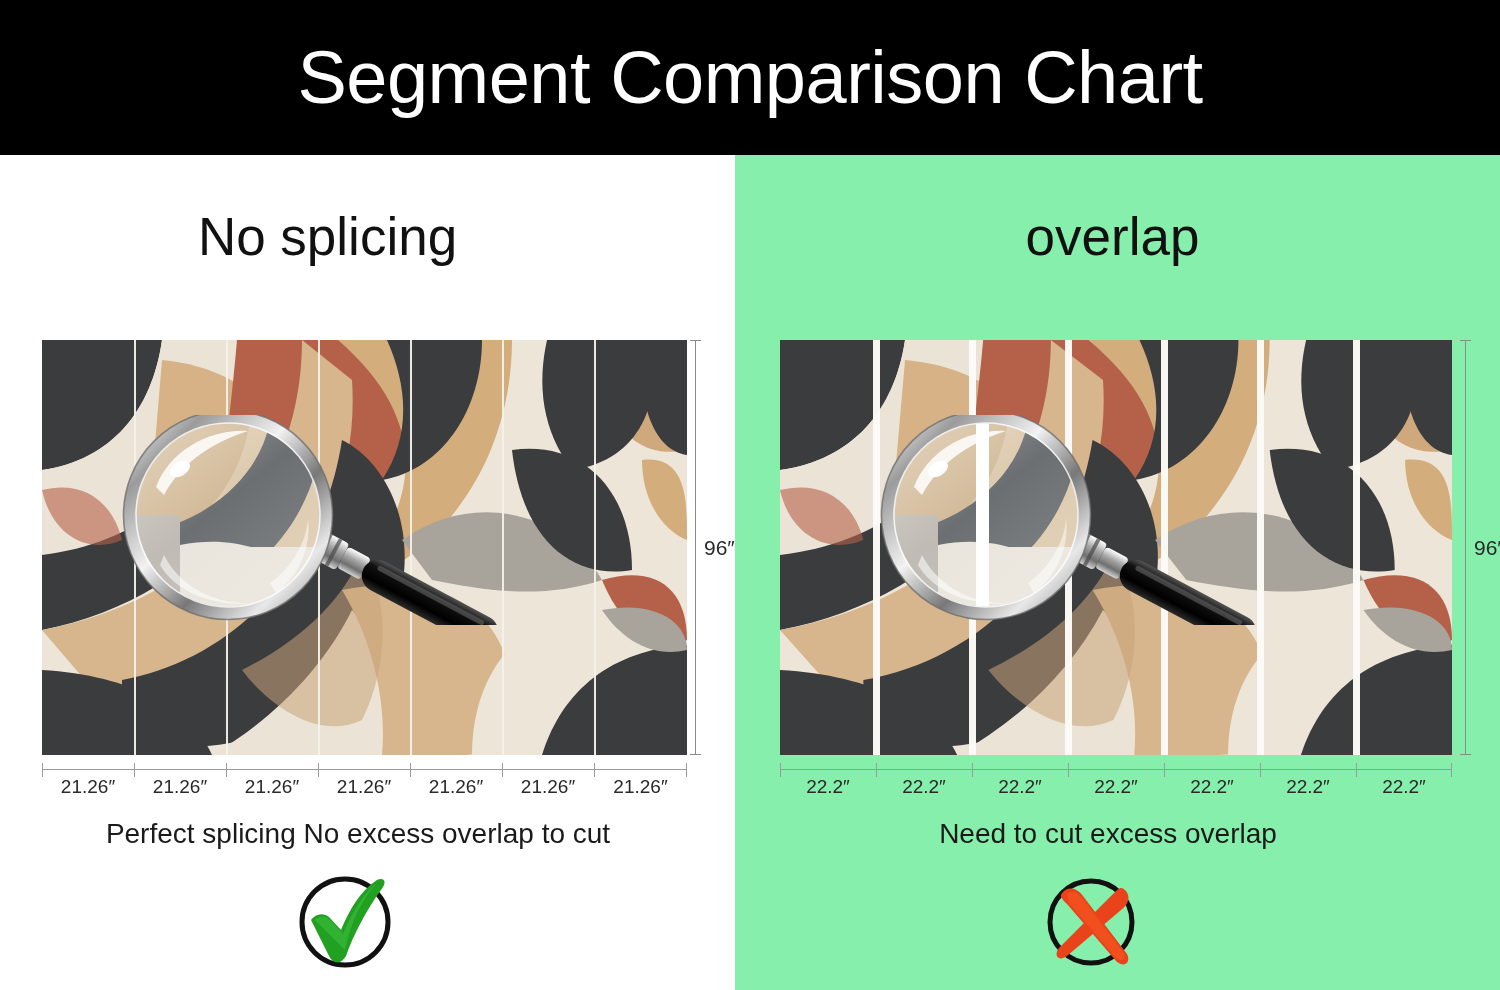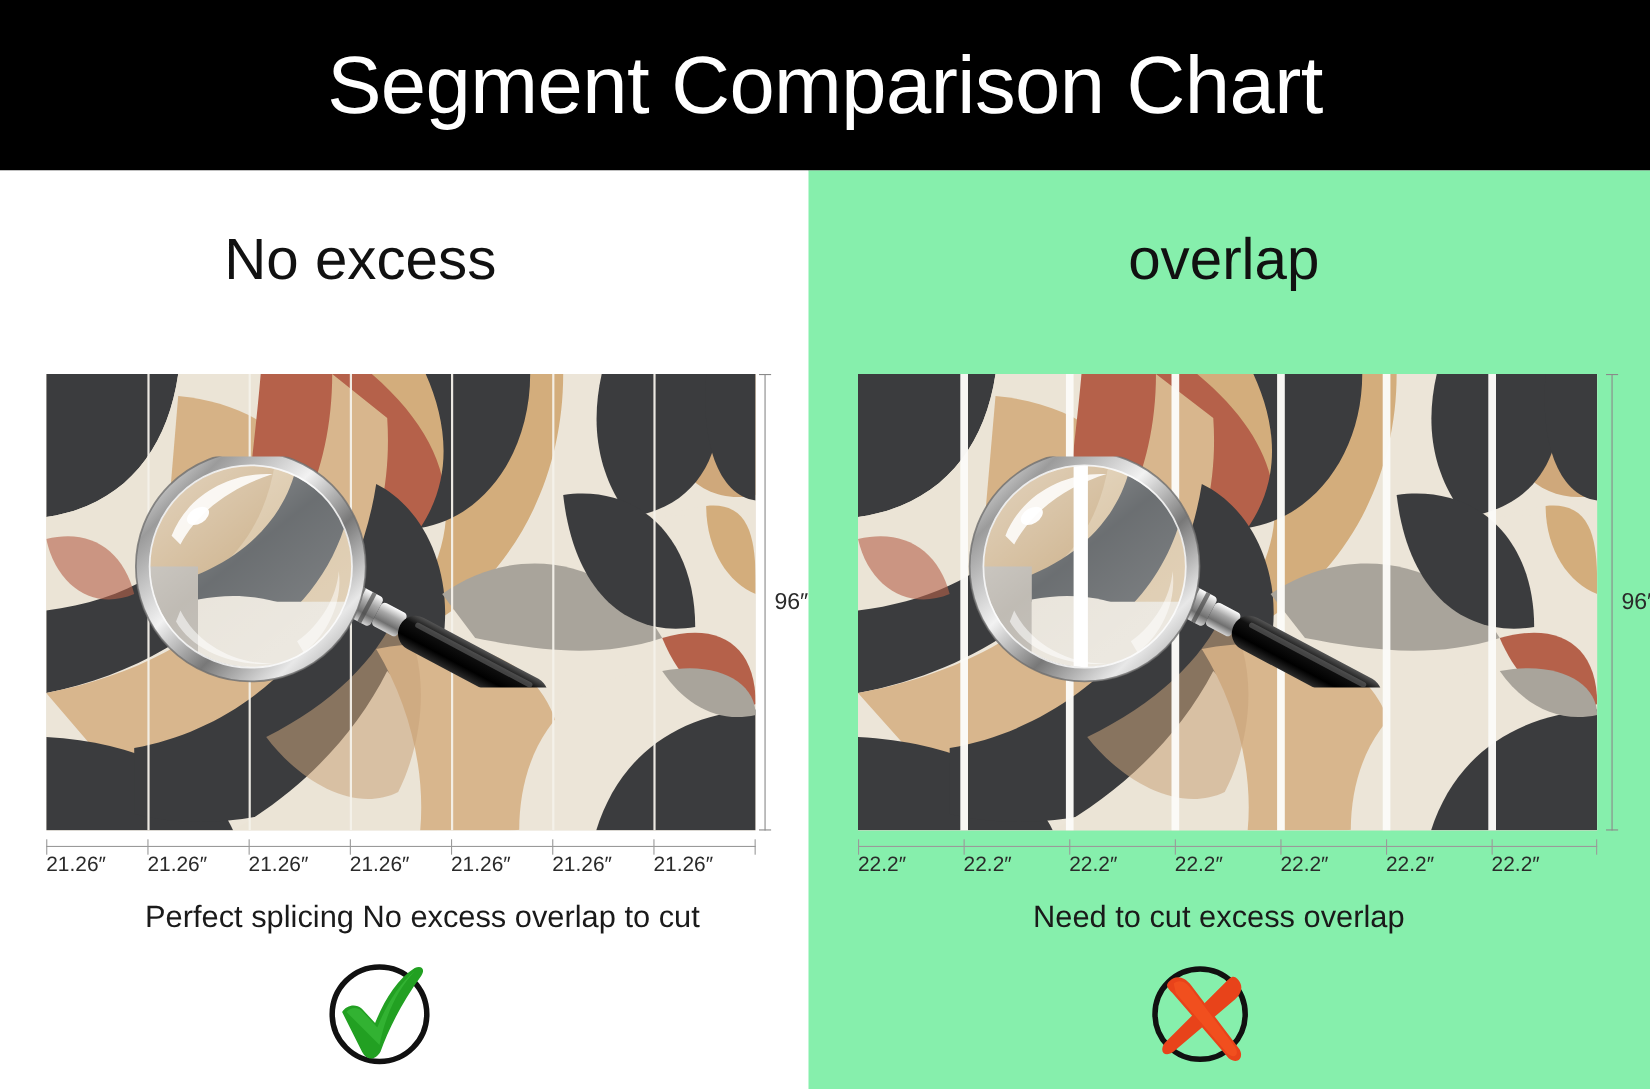--- a/index.html
+++ b/index.html
@@ -112,35 +112,35 @@
   }
   .hdim-ticks { position: absolute; left: 0; top: 0; width: 100%; height: 14px; }
   .hdim-tick {
     position: absolute; top: 0; width: 1px; height: 14px; background: #9a9a9a;
   }
   .hdim-labels {
     position: absolute; left: 0; top: 10px; width: 100%;
     display: flex;
   }
   .hdim-cell {
-    text-align: left;
+    text-align: center;
     font-size: 19px;
     color: #2a2a2a;
     line-height: 1.5;
     white-space: nowrap;
   }
 
   
   .caption {
     position: absolute; top: 665px; width: 100%;
     text-align: center;
     font-size: 28px; color: #1a1a1a;
     line-height: 1;
   }
-  .half-left  .caption { padding-right: 19px; margin-left: 26px; }
+  .half-left  .caption { padding-right: 19px; }
   .half-right .caption { padding-right: 19px; }
 
   .verdict {
     position: absolute; top: 715px; width: 100%;
     display: flex; justify-content: center;
   }
   .half-left  .verdict { padding-right: 45px; }
   .half-right .verdict { padding-right: 45px; }
   .verdict svg { display: block; }
 </style>
@@ -148,21 +148,21 @@
 <body>
 
 <div id="page">
 
   <div class="banner">
     <div class="banner-title">Segment Comparison Chart</div>
   </div>
 
   <div class="half half-left">
 
-    <div class="panel-heading">No excess</div>
+    <div class="panel-heading">No splicing</div>
 
     <div class="mural-wrap mural-wrap-left">
       <div class="mural mural-left">
 
         <svg class="art" viewBox="0 0 645 415" preserveAspectRatio="none">
           <defs>
             <clipPath id="mclipL">
                 <rect x="0" y="0" width="645" height="415"></rect>
               </clipPath>
           </defs>

